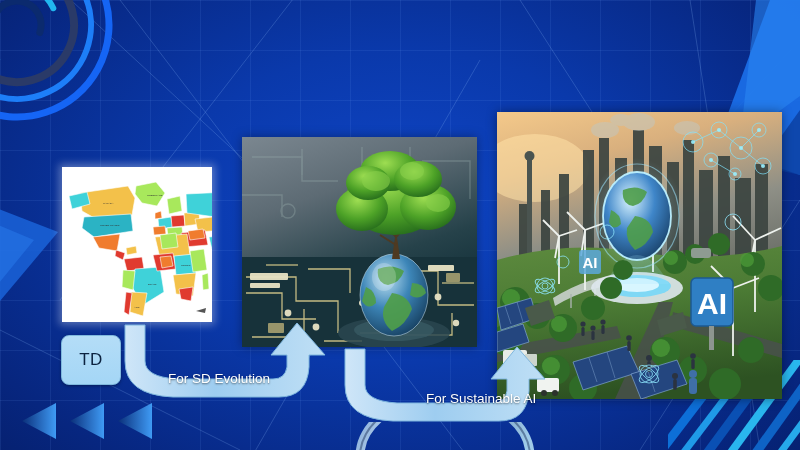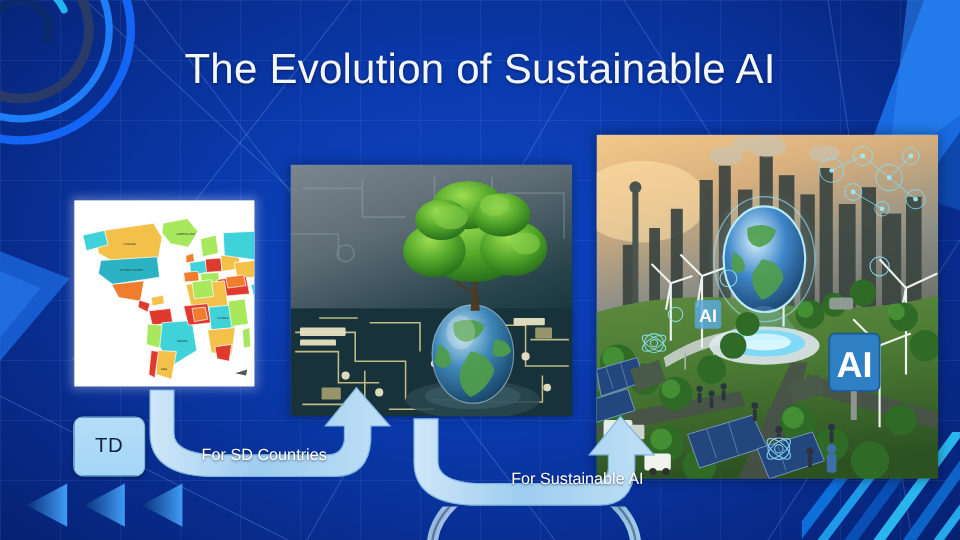--- a/index.html
+++ b/index.html
@@ -87,21 +87,21 @@
 
   
   #pic-city {
     left: 497px; top: 112px; width: 285px; height: 287px;
     box-shadow: 0 0 10px rgba(0,0,0,.4);
   }
   #pic-city svg { width:100%; height:100%; display:block; }
 
   
   #td-box {
-    position:absolute; left:61px; top:347px;
+    position:absolute; left:61px; top:335px;
     width:58px; height:48px;
     border-radius:8px;
     background: linear-gradient(180deg,#b4ddf7 0%, #a4d6f6 100%);
     border:1px solid #7fb8dd;
     box-shadow: 0 1px 3px rgba(0,0,0,.35);
     display:flex; align-items:center; justify-content:center;
     color:#0c2340; font-size:17px; letter-spacing:.5px;
   }
 
   
@@ -205,21 +205,20 @@
         <line x1="-10" y1="95" x2="70" y2="-10" stroke="#0d6fd8" stroke-width="9"></line>
         <line x1="10" y1="100" x2="92" y2="-8" stroke="#1f9ae8" stroke-width="7"></line>
         <line x1="34" y1="100" x2="112" y2="-6" stroke="#0a50b4" stroke-width="9"></line>
         <line x1="56" y1="102" x2="132" y2="-2" stroke="#29b6ee" stroke-width="8"></line>
         <line x1="80" y1="104" x2="150" y2="6" stroke="#0e63c6" stroke-width="9"></line>
         <line x1="104" y1="104" x2="166" y2="20" stroke="#26a9ea" stroke-width="7"></line>
       </g>
     </svg>
   </div>
 
-  <div class="title">The Evolution of Sustainable AI</div>
 
   <div class="pic" id="pic-map">
     <svg viewBox="0 0 300 310">
       <rect x="0" y="0" width="300" height="310" fill="#ffffff"></rect>
       <g stroke="#ffffff" stroke-width="1.2">
 
         <path d="M148 38 L188 30 L206 52 L190 78 L160 72 L146 54 Z" fill="#a8e85c"></path>
 
         <path d="M36 52 L132 38 L146 62 L140 96 L72 106 L40 88 Z" fill="#f3c14a"></path>
 
@@ -694,21 +693,21 @@
                L176 2
                L150 34
                L166 34
                L166 46
                Q164 58 152 58
                L56 58
                Q24 56 24 40
                L24 4 Z" fill="url(#arrg1)" stroke="#7eb6de" stroke-width="1"></path>
     </svg>
   </div>
-  <div class="arrow-label" id="label-1">For SD Countries</div>
+  <div class="arrow-label" id="label-1">For SD Evolution</div>
 
   <div class="arrow" id="arrow-2">
     <svg viewBox="0 0 215 82">
       <defs>
         <linearGradient id="arrg2" x1="0" y1="0" x2="1" y2="0">
           <stop offset="0%" stop-color="#cfe6f8"></stop>
           <stop offset="45%" stop-color="#9ecdf0"></stop>
           <stop offset="100%" stop-color="#bfdff5"></stop>
         </linearGradient>
       </defs>

